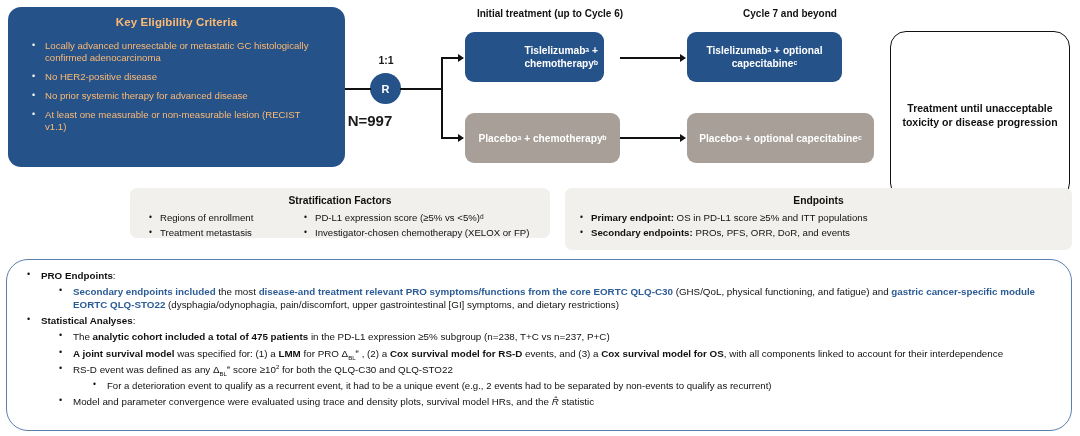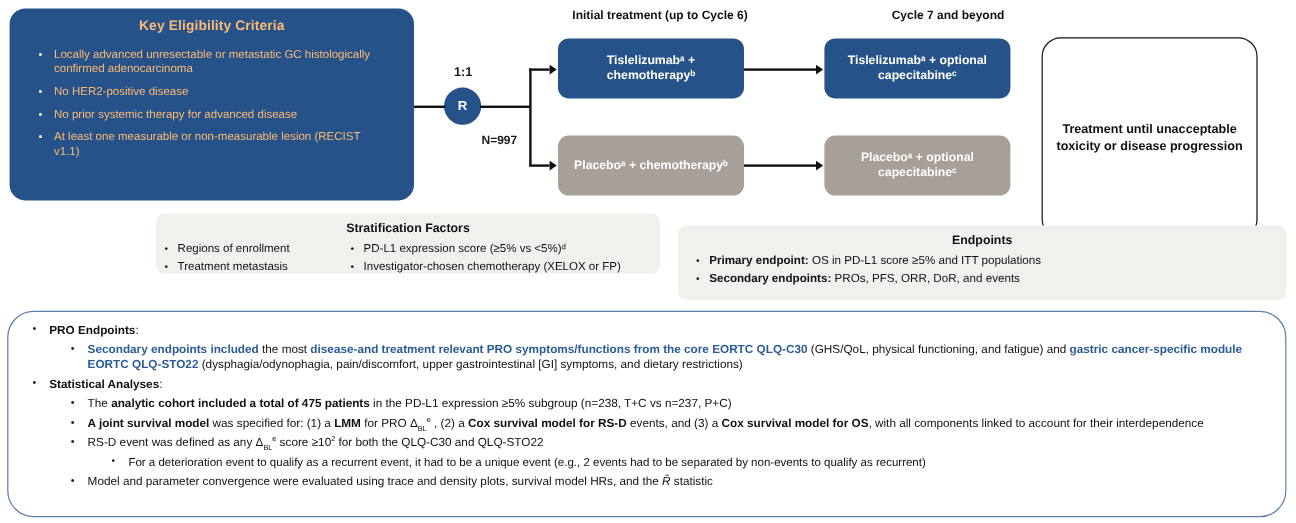--- a/index.html
+++ b/index.html
@@ -37,63 +37,63 @@
   #head-initial{left:450px;top:8px;width:200px;}
   #head-cycle7{left:690px;top:8px;width:200px;}
 
   
   #ratio{left:366px;top:54px;width:40px;text-align:center;font-weight:bold;font-size:10.5px;}
   #rcircle{
     left:370px;top:73px;width:31px;height:31px;border-radius:50%;
     background:#255289;color:#fff;font-weight:bold;font-size:11px;
     display:flex;align-items:center;justify-content:center;
   }
-  #nlabel{left:383px;top:112px;width:48px;text-align:right;font-weight:bold;font-size:10px;}
+  #nlabel{left:346px;top:112px;width:48px;text-align:center;font-weight:bold;font-size:15px;}
 
   
   .tbox{
     border-radius:9px;color:#ffffff;display:flex;align-items:center;justify-content:center;
     text-align:center;font-weight:bold;font-size:10.2px;line-height:13px;
     box-sizing:border-box;padding:2px 6px;
   }
   .blue{background:#255289;}
   .gray{background:#a79f98;}
-  #box-t1{left:465px;top:32px;width:155px;height:50px;}
+  #box-t1{left:465px;top:32px;width:139px;height:50px;text-align:right;}
   #box-p1{left:465px;top:113px;width:155px;height:50px;}
   #box-t2{left:687px;top:32px;width:155px;height:50px;}
-  #box-p2{left:687px;top:113px;width:155px;height:50px;}
+  #box-p2{left:687px;top:113px;width:187px;height:50px;}
 
   
   #box-out{
-    left:868px;top:31px;width:180px;height:168px;border:1.6px solid #111;
+    left:890px;top:31px;width:180px;height:168px;border:1.6px solid #111;
     border-radius:16px;background:#fff;display:flex;align-items:center;justify-content:center;
     text-align:center;font-weight:bold;font-size:10.5px;line-height:14px;color:#111;
     box-sizing:border-box;padding:0 10px;
   }
 
   
   .ln{background:#111;}
   .hl{height:1.6px;}
   .vl{width:1.6px;}
   .arrow{
     width:0;height:0;border-top:4px solid transparent;border-bottom:4px solid transparent;
     border-left:6px solid #111;
   }
 
   
   .band{background:#f2f0ed;border-radius:7px;box-sizing:border-box;}
-  #band-strat{left:130px;top:178px;width:420px;height:50px;}
+  #band-strat{left:130px;top:188px;width:420px;height:50px;}
   #band-end{left:565px;top:188px;width:507px;height:62px;}
   .band .bandtitle{text-align:center;font-weight:bold;font-size:10.3px;margin:7px 0 6px 0;color:#111;}
   .bullets{list-style:none;margin:0;padding:0;}
   .bullets li{
     position:relative;padding-left:14px;font-size:9.6px;line-height:12.6px;margin-bottom:2.5px;color:#111;
   }
   .bullets li::before{content:"\2022";position:absolute;left:3px;top:-1px;font-size:8.5px;color:#111;}
-  #strat-cols{display:flex;padding-left:4px;}
+  #strat-cols{display:flex;padding-left:16px;}
   #strat-cols .c1{width:155px;}
   #band-end .bullets{padding-left:12px;}
   #band-end .bullets li{font-size:9.7px;}
 
   
   #pro-panel{
     left:6px;top:259px;width:1066px;height:172px;
     border:1.5px solid #5b7fad;border-radius:22px;background:#fff;box-sizing:border-box;
     padding:6px 8px 0 8px;
   }

